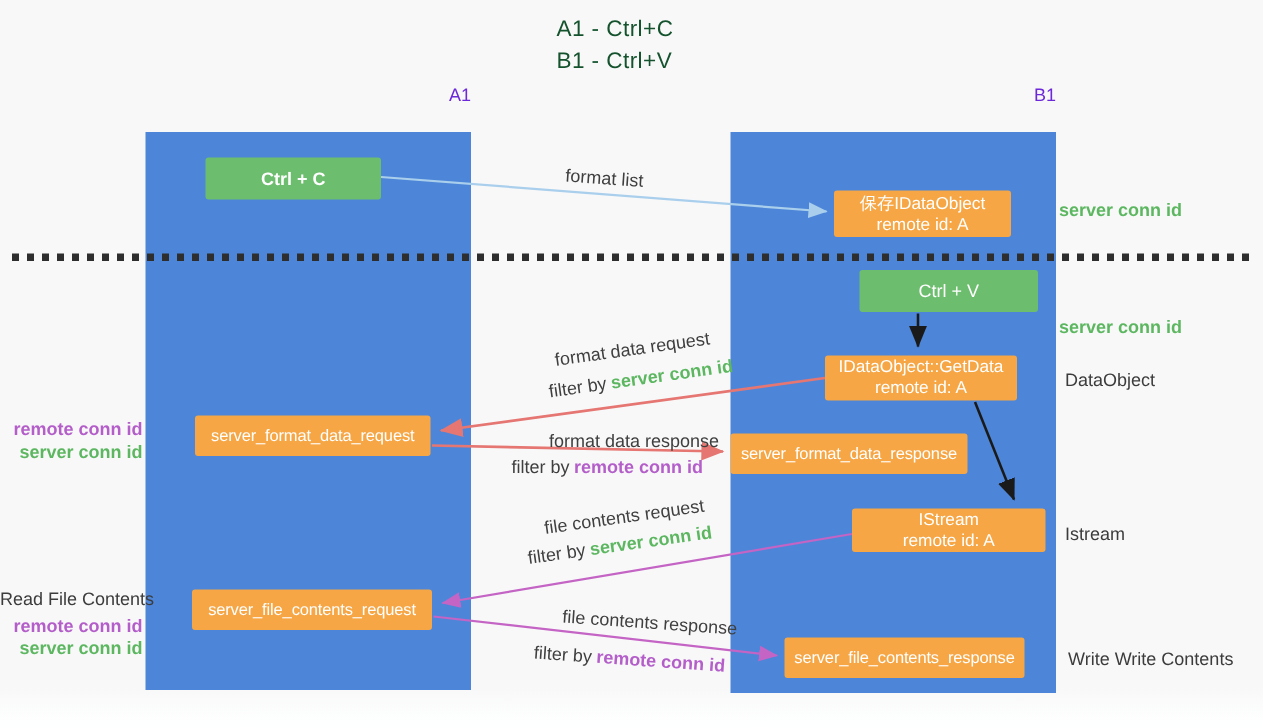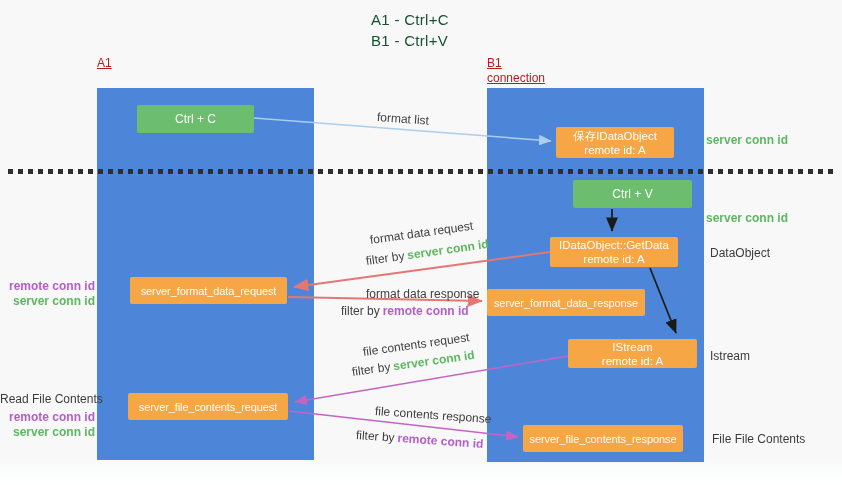--- a/index.html
+++ b/index.html
@@ -10,21 +10,21 @@
     color:#3a3a3a;
   }
   .abs{position:absolute;}
   .title{
     left:371px;top:9px;font-size:15px;line-height:21px;color:#14532d;letter-spacing:0.3px;
   }
   .col{
     background:#4d86d8;width:217px;top:88px;height:372px;z-index:1;
   }
   .col-hdr{
-    width:217px;top:56px;text-align:left;font-size:12px;line-height:15px;color:#b91c1c;z-index:1;text-decoration:underline;
+    width:217px;top:56px;text-align:right;font-size:12px;line-height:15px;color:#6d28d9;z-index:1;
   }
   .dotted{
     left:8px;top:169px;width:828px;height:5px;z-index:4;
     background:repeating-linear-gradient(90deg,#2e2e2e 0 5px,transparent 5px 10px);
   }
   svg.arrows{left:0;top:0;z-index:2;pointer-events:none;}
   .box{
     display:flex;flex-direction:column;align-items:center;justify-content:center;
     text-align:center;color:#ffffff;border-radius:2px;z-index:3;white-space:nowrap;
   }
@@ -46,21 +46,20 @@
 <div class="abs title">
   <div>A1 - Ctrl+C</div>
   <div>B1 - Ctrl+V</div>
 </div>
 
 <div class="abs col-hdr" style="left:97px;">
   <div>A1</div>
 </div>
 <div class="abs col-hdr" style="left:487px;">
   <div>B1</div>
-  <div>connection</div>
 </div>
 
 <div class="abs col" style="left:97px;"></div>
 <div class="abs col" style="left:487px;height:374px;"></div>
 
 <div class="abs dotted"></div>
 
 <svg class="abs arrows" width="842" height="485" viewBox="0 0 842 485">
   <defs>
     <marker id="mblue" markerWidth="9" markerHeight="8" refX="8" refY="3.5" orient="auto">
@@ -78,21 +77,21 @@
   </defs>
   <line x1="254" y1="118" x2="551" y2="141" stroke="#a9cfec" stroke-width="1.5" marker-end="url(#mblue)"></line>
   <line x1="612" y1="209" x2="612" y2="231" stroke="#1a1a1a" stroke-width="1.7" marker-end="url(#mblack)"></line>
   <line x1="650" y1="268" x2="676" y2="333" stroke="#1a1a1a" stroke-width="1.7" marker-end="url(#mblack)"></line>
   <line x1="550" y1="252" x2="294" y2="287" stroke="#e57672" stroke-width="1.8" marker-end="url(#mred)"></line>
   <line x1="288" y1="297" x2="482" y2="301" stroke="#e57672" stroke-width="1.8" marker-end="url(#mred)"></line>
   <line x1="568" y1="356" x2="295" y2="402" stroke="#c464c4" stroke-width="1.5" marker-end="url(#mmag)"></line>
   <line x1="289" y1="411" x2="518" y2="437" stroke="#c464c4" stroke-width="1.5" marker-end="url(#mmag)"></line>
 </svg>
 
-<div class="abs box green" style="left:137px;top:105px;width:117px;height:28px;">
+<div class="abs box green" style="left:137px;top:105px;width:117px;height:28px;font-weight:bold;">
   <span>Ctrl + C</span>
 </div>
 
 <div class="abs box orange two" style="left:556px;top:127px;width:118px;height:31px;">
   <div>保存IDataObject</div>
   <div>remote id: A</div>
 </div>
 
 <div class="abs box green" style="left:573px;top:180px;width:119px;height:28px;">
   <span>Ctrl + V</span>
@@ -143,21 +142,21 @@
 
 <div class="abs lbl" style="left:375px;top:404px;transform:rotate(4deg);">file contents response</div>
 <div class="abs lbl" style="left:356px;top:428px;transform:rotate(4deg);">
   <span>filter by</span><span class="conn-purple">remote conn id</span>
 </div>
 
 <div class="abs side-green" style="left:706px;top:133px;">server conn id</div>
 <div class="abs side-green" style="left:706px;top:211px;">server conn id</div>
 <div class="abs side-dark" style="left:710px;top:246px;">DataObject</div>
 <div class="abs side-dark" style="left:710px;top:349px;">Istream</div>
-<div class="abs side-dark" style="left:712px;top:432px;">File File Contents</div>
+<div class="abs side-dark" style="left:712px;top:432px;">Write Write Contents</div>
 
 <div class="abs left-stack" style="top:279px;">
   <div class="side-purple">remote conn id</div>
   <div class="side-green">server conn id</div>
 </div>
 <div class="abs left-stack side-dark" style="top:392px;">Read File Contents</div>
 <div class="abs left-stack" style="top:410px;">
   <div class="side-purple">remote conn id</div>
   <div class="side-green">server conn id</div>
 </div>

